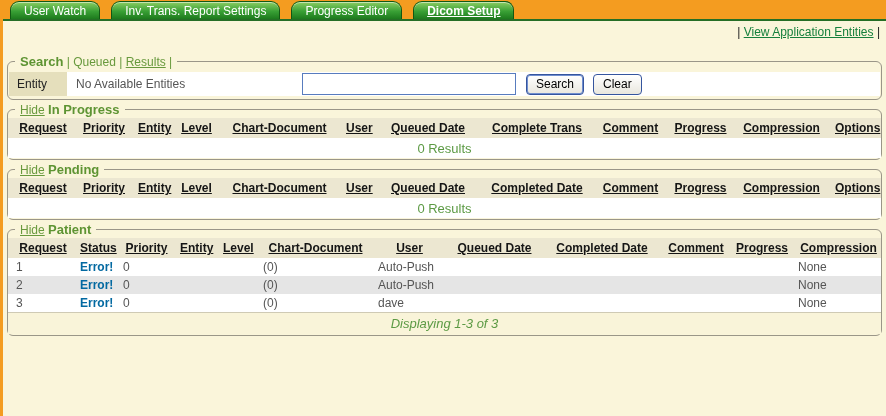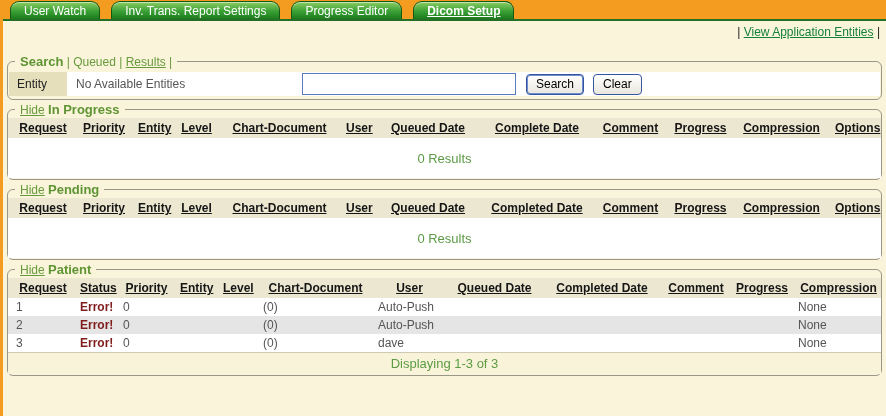--- a/index.html
+++ b/index.html
@@ -44,24 +44,24 @@
        font-family:"Liberation Sans",sans-serif;border-radius:4px;
        background:linear-gradient(180deg,#ffffff,#E9E7DE);border:1px solid #35559E;}
   .btn.default{box-shadow:0 0 0 1px #6F8ECF inset;margin-left:10px;}
 
   
   table{width:100%;border-collapse:collapse;table-layout:fixed;background:#fff;margin-top:1px;}
   th{text-align:center;background:#ECE7D1;font-weight:bold;text-decoration:underline;color:#151515;
      padding:3px 2px 3px 8px;font-size:12px;white-space:nowrap;overflow:visible;cursor:pointer;}
   td{padding:2px 2px 2px 8px;color:#555;font-size:12px;height:14px;white-space:nowrap;overflow:hidden;}
   tbody tr:nth-child(even){background:#E5E5E5;}
-  tr.empty-row td{text-align:center;color:#5C9A44;font-size:13px;background:#fff;height:16px;padding:12px;}
+  tr.empty-row td{text-align:center;color:#5C9A44;font-size:13px;background:#fff;height:16px;padding:2px;}
   tr.footer-row td{text-align:center;color:#5C9A44;font-size:13px;background:#F9F4D9;
-                   border-top:1px solid #CFCAB4;height:15px;padding:3px 2px;}
-  .error-text{color:#7f1d1d;font-weight:bold;}
+                   border-top:1px solid #CFCAB4;height:15px;padding:3px 2px;font-style:italic;}
+  .error-text{color:#0369a1;font-weight:bold;}
 </style>
 </head>
 <body>
 
 <div class="page">
 
   <div class="tabbar">
     <div class="tab">
         <span>User Watch</span>
       </div>
@@ -118,21 +118,21 @@
         </colgroup>
         <thead>
           <tr>
             <th>Request</th>
             <th>Priority</th>
             <th>Entity</th>
             <th>Level</th>
             <th>Chart-Document</th>
             <th>User</th>
             <th>Queued Date</th>
-            <th>Complete Date</th>
+            <th>Complete Trans</th>
             <th>Comment</th>
             <th>Progress</th>
             <th>Compression</th>
             <th>Options</th>
           </tr>
         </thead>
         <tbody>
           <tr class="empty-row">
             <td colspan="12">0 Results</td>
           </tr>

